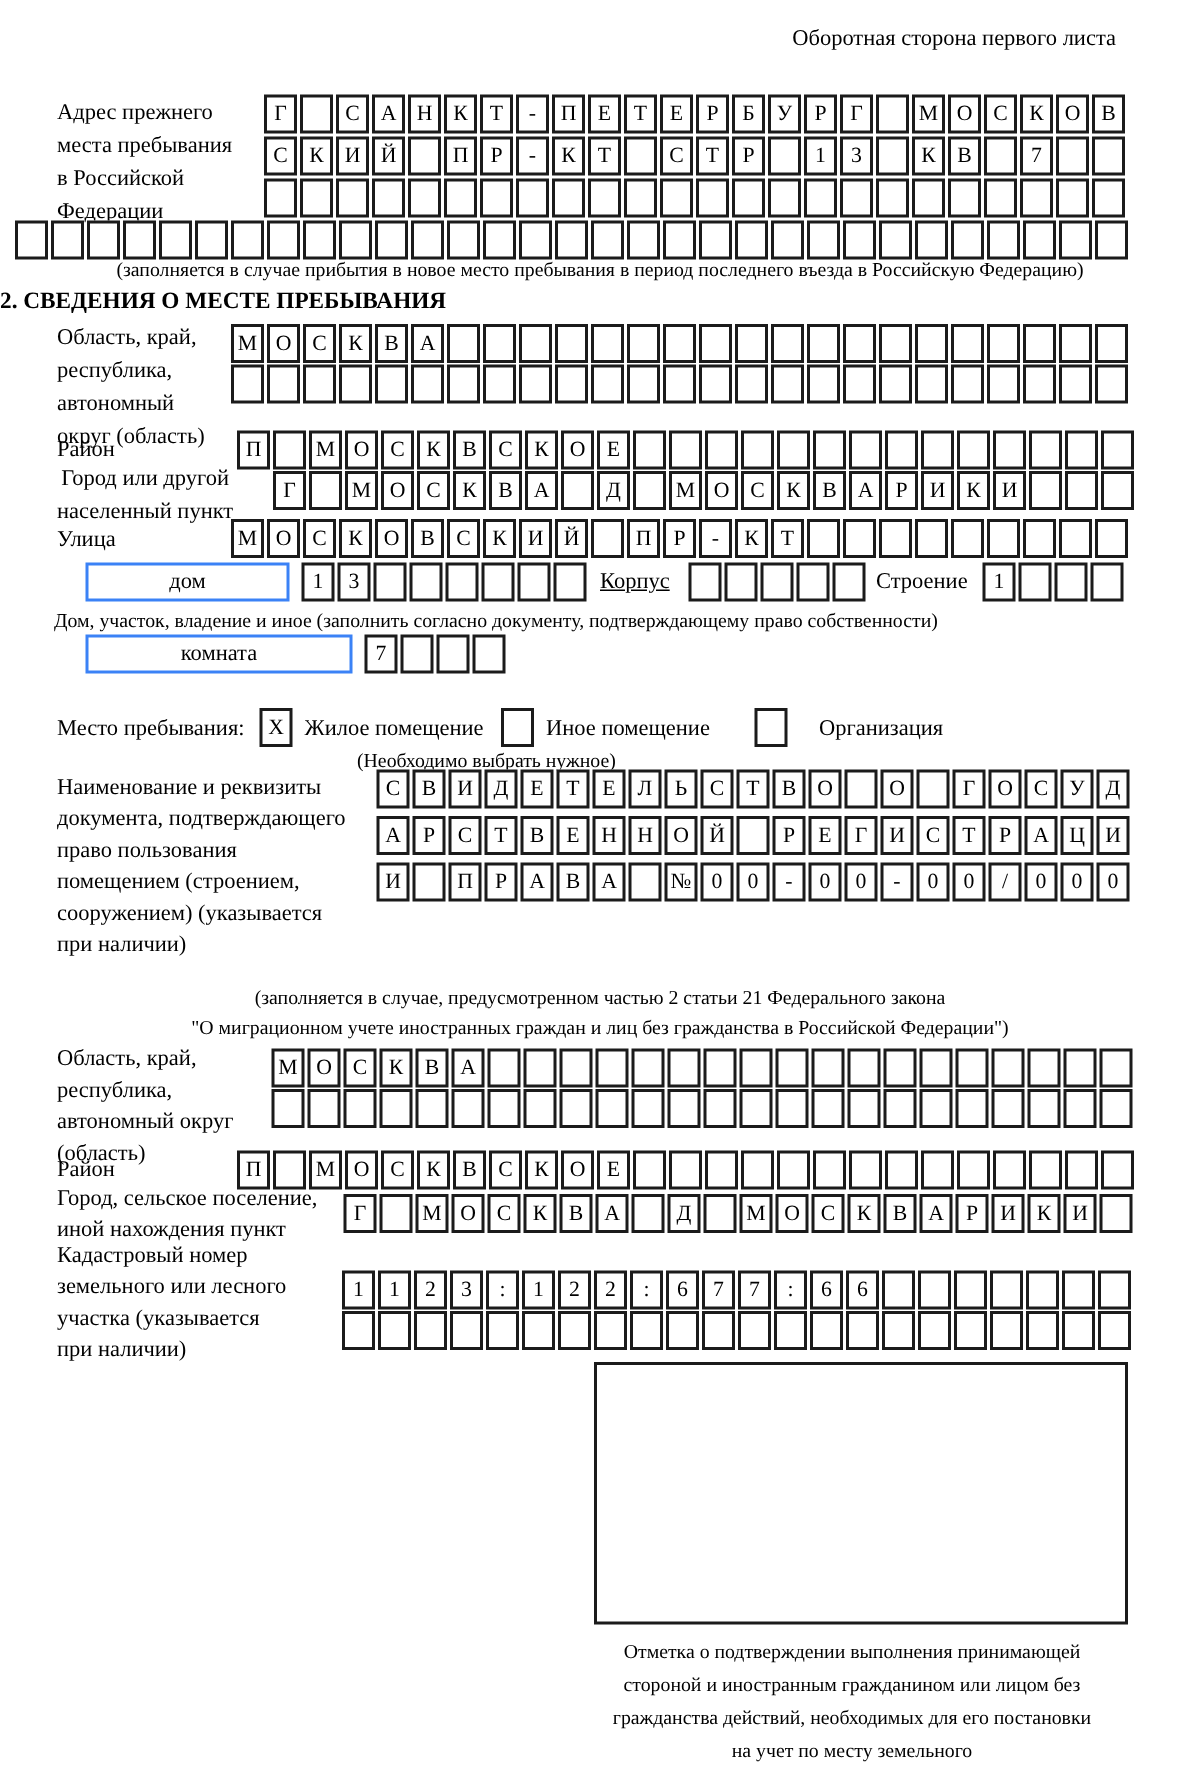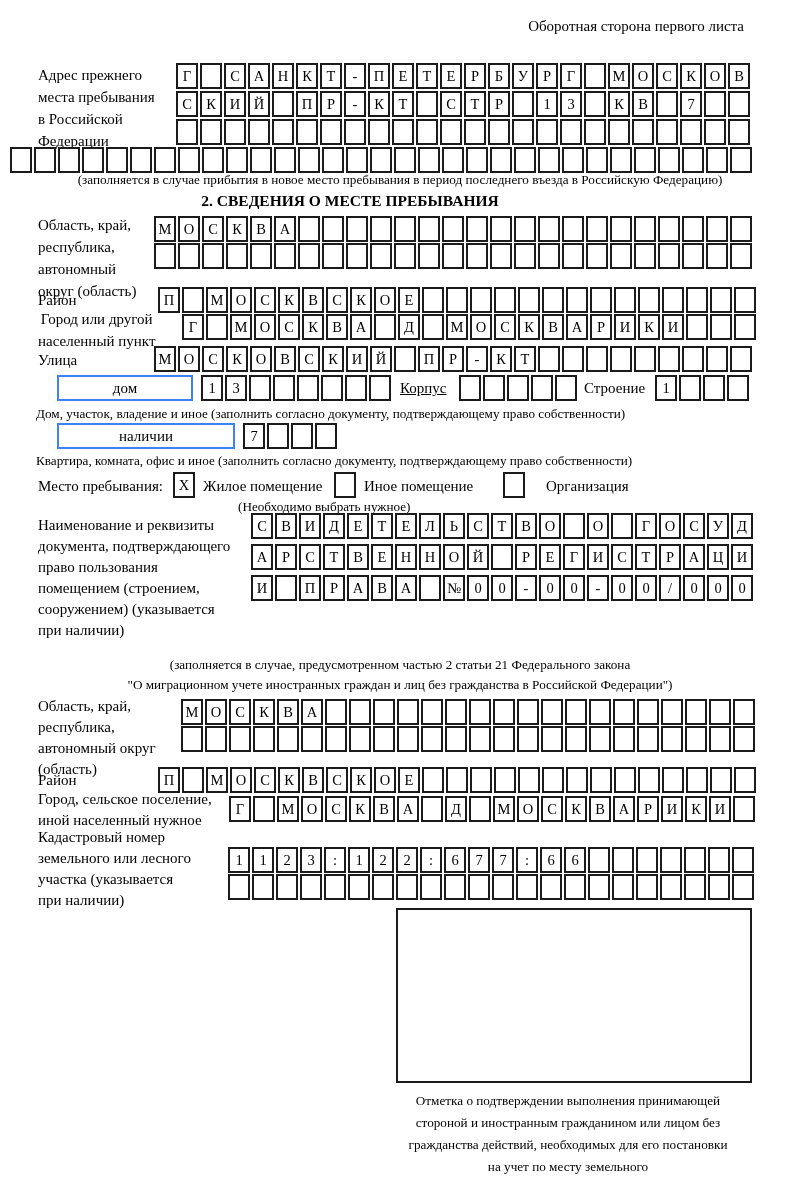--- a/index.html
+++ b/index.html
@@ -2,21 +2,21 @@
 <html><head>
 <meta charset="utf-8">
 <style>
   html,body{margin:0;padding:0;background:#fff;}
   .page{position:relative;width:800px;height:1180px;background:#fff;overflow:hidden;
         font-family:"Liberation Serif","DejaVu Serif",serif;color:#000;}
   .abs{position:absolute;}
   .lbl{font-size:15px;line-height:22px;}
   .lbl-tight{font-size:15px;line-height:21px;}
   .cap{font-size:13.2px;line-height:16px;}
-  .title{font-weight:bold;font-size:15.5px;text-align:center;width:700px;}
+  .title{font-weight:bold;font-size:15.5px;text-align:left;width:700px;}
   .center{text-align:center;width:800px;}
   .boxrow{display:flex;gap:2px;}
   .cbox{box-sizing:border-box;width:22px;height:26px;border:2px solid #1b1b1b;
         display:flex;align-items:center;justify-content:center;
         font-size:14.5px;line-height:22px;background:#fff;flex:none;}
   .widebox{box-sizing:border-box;height:26px;border:2px solid #3b82f6;
         display:flex;align-items:center;justify-content:center;font-size:15px;background:#fff;}
   .stampbox{box-sizing:border-box;border:2px solid #1b1b1b;background:#fff;}
   .note-right{font-size:15px;}
 </style>
@@ -319,28 +319,27 @@
     </div>
   <div class="abs lbl" style="top:377px;left:584px;">Строение</div>
   <div class="abs boxrow" style="top:375px;left:655px;">
       <span class="cbox">1</span>
       <span class="cbox"></span>
       <span class="cbox"></span>
       <span class="cbox"></span>
     </div>
   <div class="abs cap" style="top:406px;left:36px;">Дом, участок, владение и иное (заполнить согласно документу, подтверждающему право собственности)</div>
 
-  <div class="abs widebox" style="top:423px;left:57px;width:178px;">наличии</div>
+  <div class="abs widebox" style="top:423px;left:57px;width:178px;">комната</div>
   <div class="abs boxrow" style="top:423px;left:243px;">
       <span class="cbox">7</span>
       <span class="cbox"></span>
       <span class="cbox"></span>
       <span class="cbox"></span>
     </div>
-  <div class="abs cap" style="top:453px;left:36px;">Квартира, комната, офис и иное (заполнить согласно документу, подтверждающему право собственности)</div>
 
   <div class="abs lbl" style="top:475px;left:38px;">Место пребывания:</div>
   <div class="abs cbox" style="top:472px;left:173px;">X</div>
   <div class="abs lbl" style="top:475px;left:203px;">Жилое помещение</div>
   <div class="abs cbox" style="top:472px;left:334px;"></div>
   <div class="abs lbl" style="top:475px;left:364px;">Иное помещение</div>
   <div class="abs cbox" style="top:472px;left:503px;"></div>
   <div class="abs lbl" style="top:475px;left:546px;">Организация</div>
   <div class="abs cap" style="top:499px;left:238px;text-align:center;">(Необходимо выбрать нужное)</div>
 
@@ -510,21 +509,21 @@
       <span class="cbox"></span>
       <span class="cbox"></span>
       <span class="cbox"></span>
       <span class="cbox"></span>
       <span class="cbox"></span>
       <span class="cbox"></span>
     </div>
 
   <div class="abs lbl-tight" style="top:789px;left:38px;">
       <div>Город, сельское поселение,</div>
-      <div>иной населенный нужное</div>
+      <div>иной нахождения пункт</div>
     </div>
   <div class="abs boxrow" style="top:796px;left:229px;">
       <span class="cbox">Г</span>
       <span class="cbox"></span>
       <span class="cbox">М</span>
       <span class="cbox">О</span>
       <span class="cbox">С</span>
       <span class="cbox">К</span>
       <span class="cbox">В</span>
       <span class="cbox">А</span>

